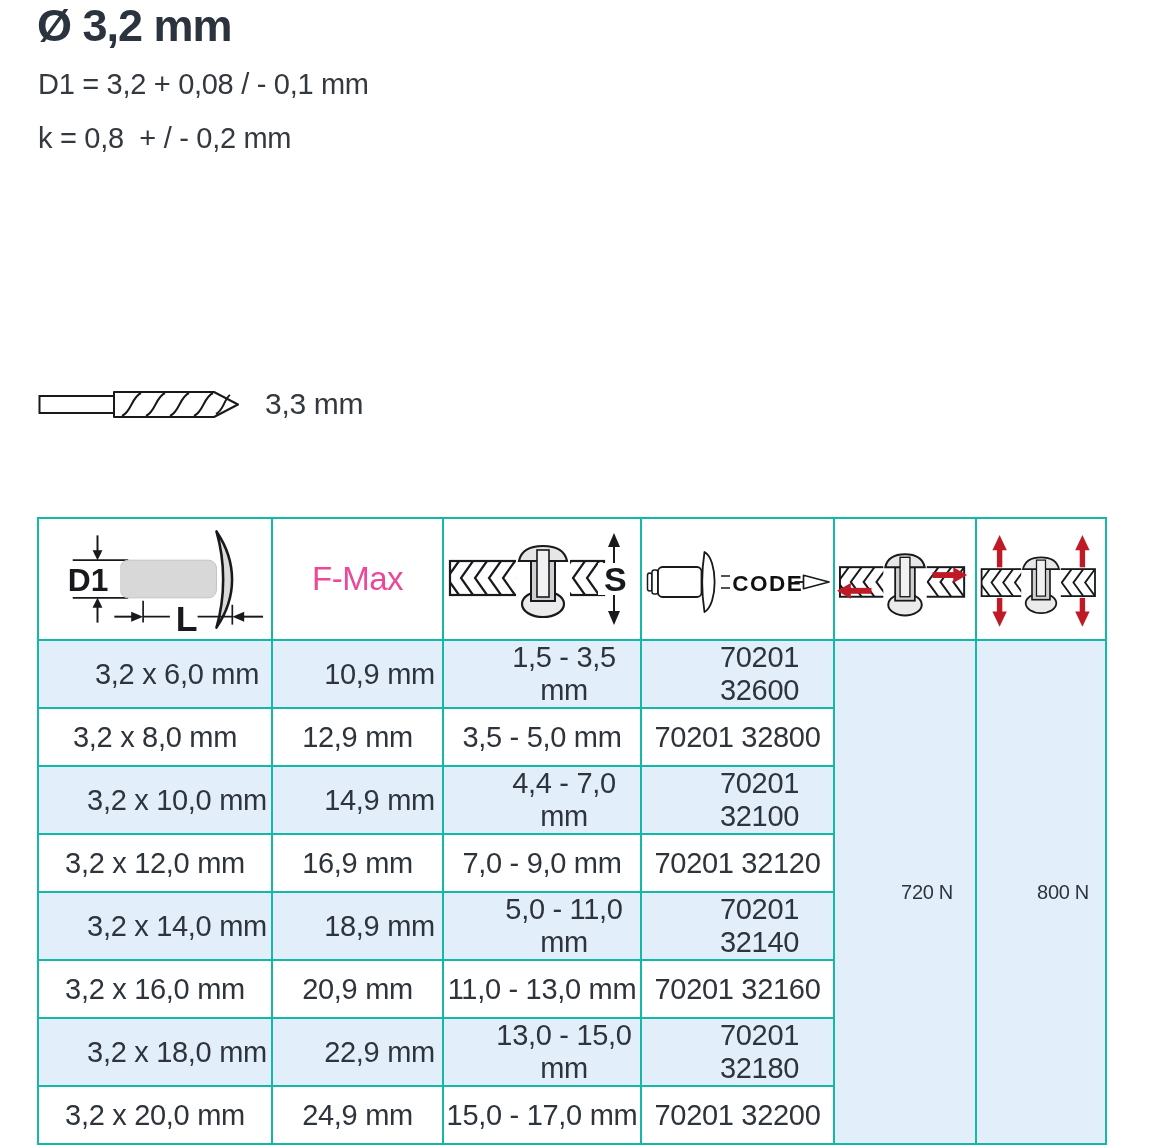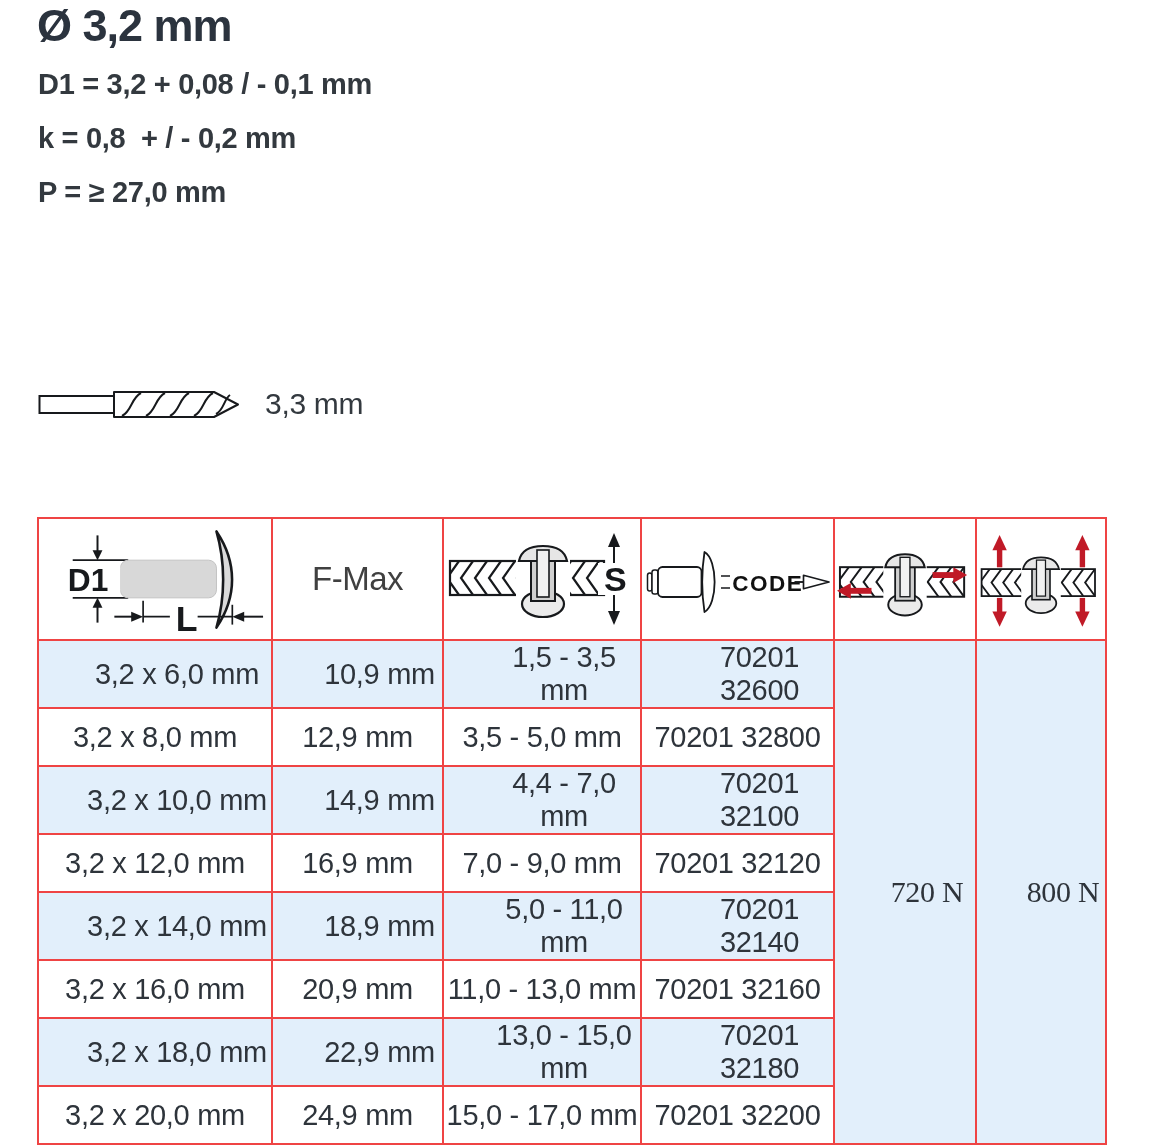--- a/index.html
+++ b/index.html
@@ -7,59 +7,58 @@
   body {
     width:1160px; height:1148px; position:relative; overflow:hidden;
     font-family:"Liberation Sans", sans-serif; color:#30363d;
   }
   .page { position:absolute; inset:0; background:#fff; }
 
   .title {
     position:absolute; left:37px; top:0px;
     font-size:45px; font-weight:700; letter-spacing:-1px; color:#2b333e;
   }
-  .specs { position:absolute; left:38px; top:57px;font-weight:bold; }
+  .specs { position:absolute; left:38px; top:57px; }
   .spec {
     height:54px; line-height:54px; font-size:29px; color:#33393f;
     letter-spacing:-0.3px; white-space:pre-wrap;
   }
   .drill-row {
     position:absolute; left:38px; top:384px; height:40px;
     display:flex; align-items:center; gap:22px;
   }
   .drill-label { font-size:30px; color:#33393f; letter-spacing:-0.3px; }
 
   table.rivet-table {
     position:absolute; left:37px; top:517px;
     border-collapse:collapse; table-layout:fixed;
     background:#fff;
   }
   .rivet-table th, .rivet-table td {
-    border:2px solid #ef4444; text-align:center; vertical-align:middle;
+    border:2px solid #14b8a6; text-align:center; vertical-align:middle;
     font-weight:400; overflow:hidden;
   }
   .rivet-table th { height:122px; background:#fff; }
   .rivet-table td { height:58px; font-size:29px; color:#2e343b; letter-spacing:-0.3px; }
   .rivet-table tr.alt td { background:#e2effb;padding-left:44px; }
-  .rivet-table td.merged { background:#e2effb; font-size:30px;font-family:Liberation Serif, serif; }
-  .fmax-label { font-size:33px; color:#404040; letter-spacing:-0.5px; }
+  .rivet-table td.merged { background:#e2effb; font-size:20px; }
+  .fmax-label { font-size:33px; color:#ec4899; letter-spacing:-0.5px; }
   svg { display:block; margin:0 auto; }
   svg text { font-family:"Liberation Sans", sans-serif; }
 </style>
 </head>
 <body>
 
 <div class="page">
 
   <h1 class="title">Ø 3,2 mm</h1>
 
   <div class="specs">
     <div class="spec">D1 = 3,2 + 0,08 / - 0,1 mm</div>
     <div class="spec">k = 0,8  + / - 0,2 mm</div>
-    <div class="spec">P = ≥ 27,0 mm</div>
   </div>
 
   <div class="drill-row">
     <svg width="205" height="36" viewBox="0 0 205 36">
       <rect x="1.5" y="10" width="75" height="17" fill="#fff" stroke="#17191c" stroke-width="2"></rect>
       <polygon points="76,6 176,6 200,18.5 176,31 76,31" fill="#fff" stroke="#17191c" stroke-width="2" stroke-linejoin="round"></polygon>
       <path d="M84,30 C94,25 93,12 103,7" fill="none" stroke="#17191c" stroke-width="2"></path>
       <path d="M108,30 C118,25 117,12 127,7" fill="none" stroke="#17191c" stroke-width="2"></path>
       <path d="M132,30 C142,25 141,12 151,7" fill="none" stroke="#17191c" stroke-width="2"></path>
       <path d="M156,30 C166,25 165,12 175,7" fill="none" stroke="#17191c" stroke-width="2"></path>

